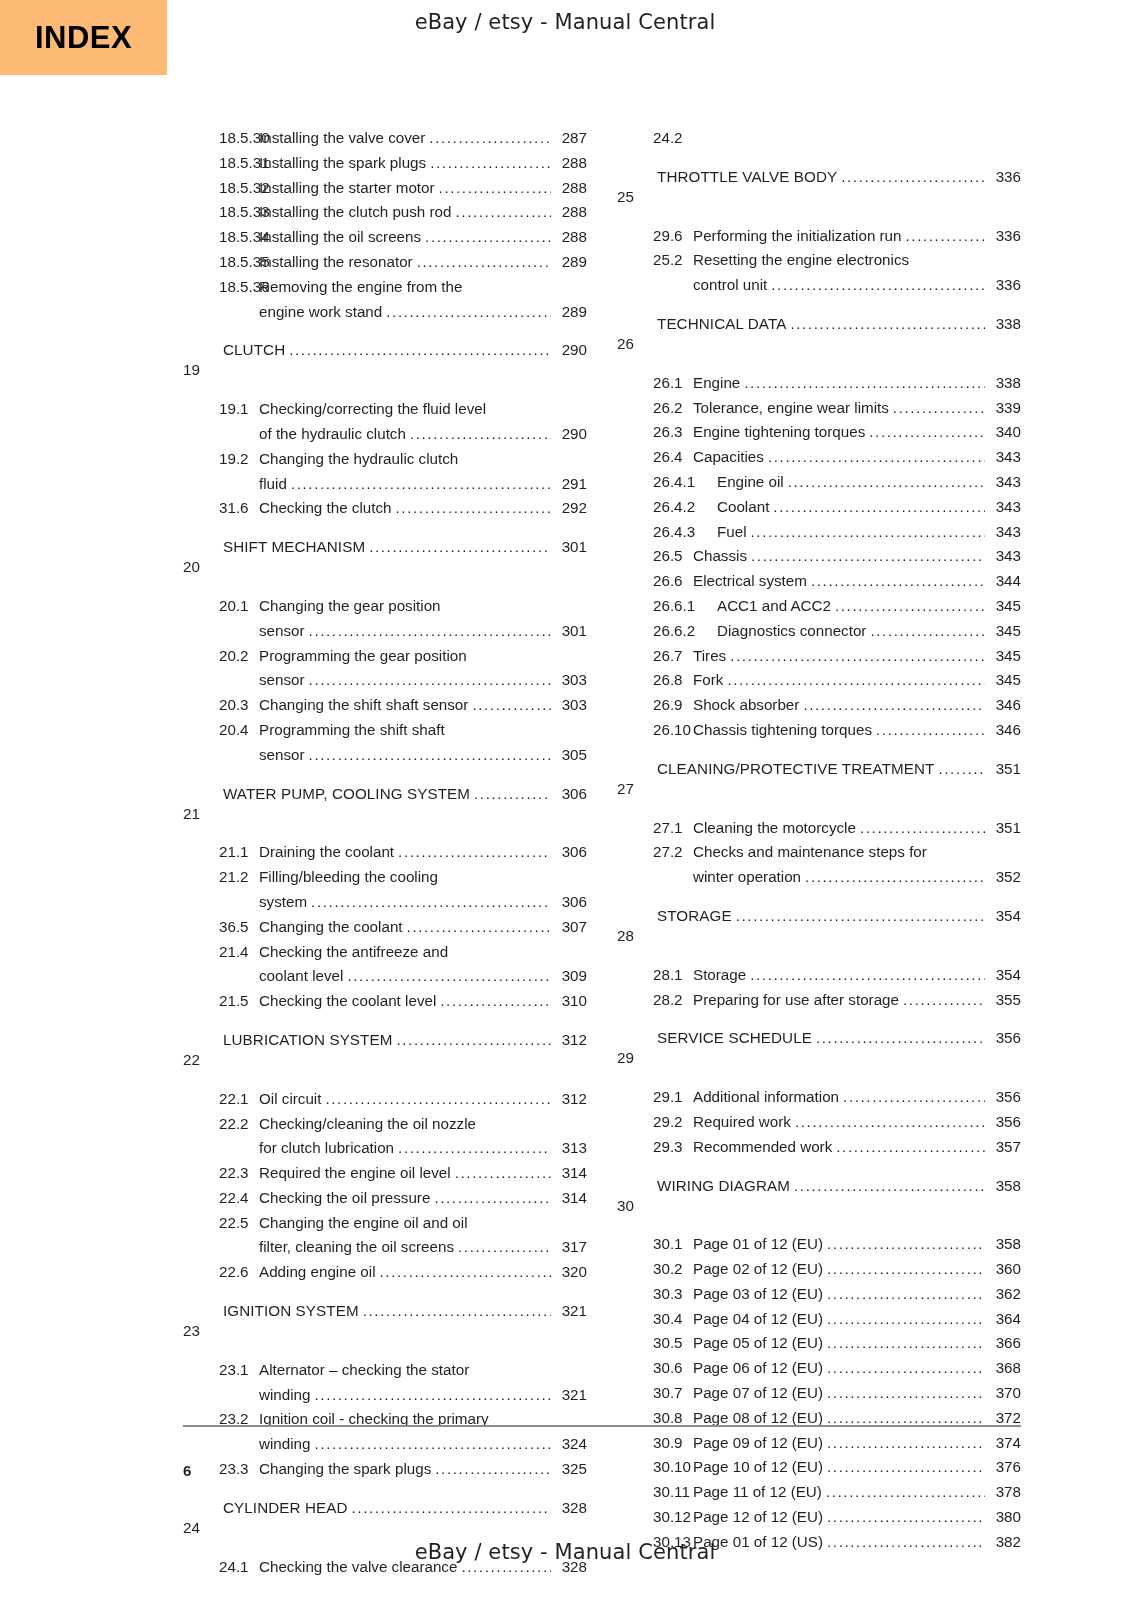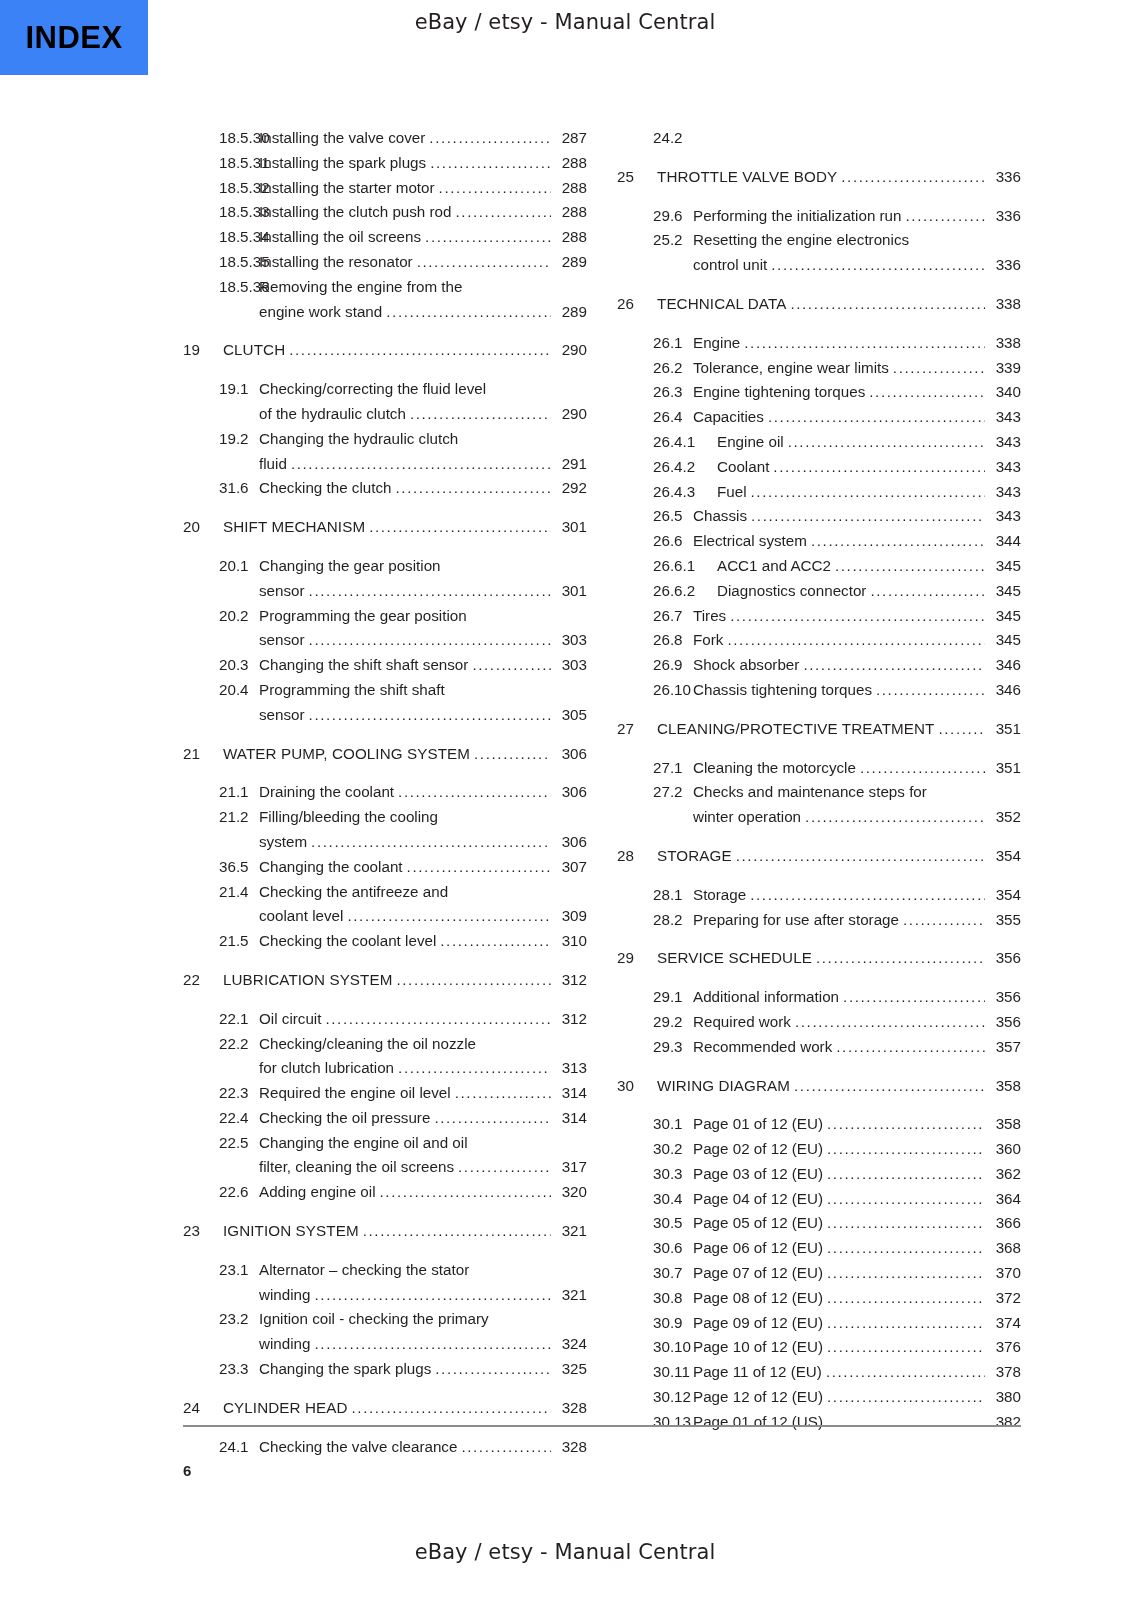--- a/index.html
+++ b/index.html
@@ -15,23 +15,23 @@
     position: relative;
     overflow: hidden;
     -webkit-font-smoothing: antialiased;
   }
 
   
   .index-tab {
     position: absolute;
     left: 0;
     top: 0;
-    width: 148px;
+    width: 167px;
     height: 75px;
-    background: #3b82f6;
+    background: #fdba74;
     display: flex;
     align-items: center;
     justify-content: center;
   }
   .index-tab span {
     font-size: 31px;
     font-weight: bold;
     letter-spacing: 0.5px;
     color: #000000;
   }
@@ -87,20 +87,21 @@
   .entry.lvl1:first-child {
     margin-top: 0;
   }
   .entry .num {
     flex: 0 0 auto;
     white-space: nowrap;
   }
   .entry.lvl1 .num {
     width: 40px;
     padding-left: 0;
+    margin-top: 20px;
   }
   .entry.lvl2 .num {
     width: 76px;
     padding-left: 36px;
     box-sizing: border-box;
   }
   .entry.lvl3 .num {
     width: 76px;
     padding-left: 36px;
     box-sizing: border-box;

